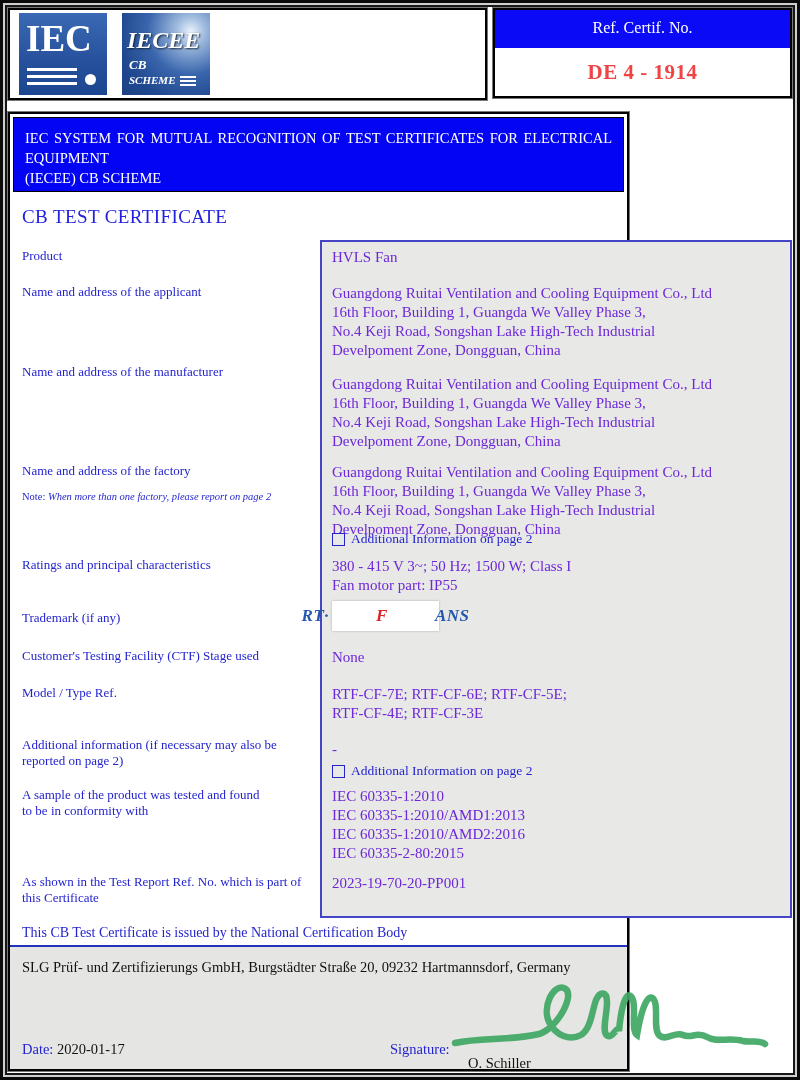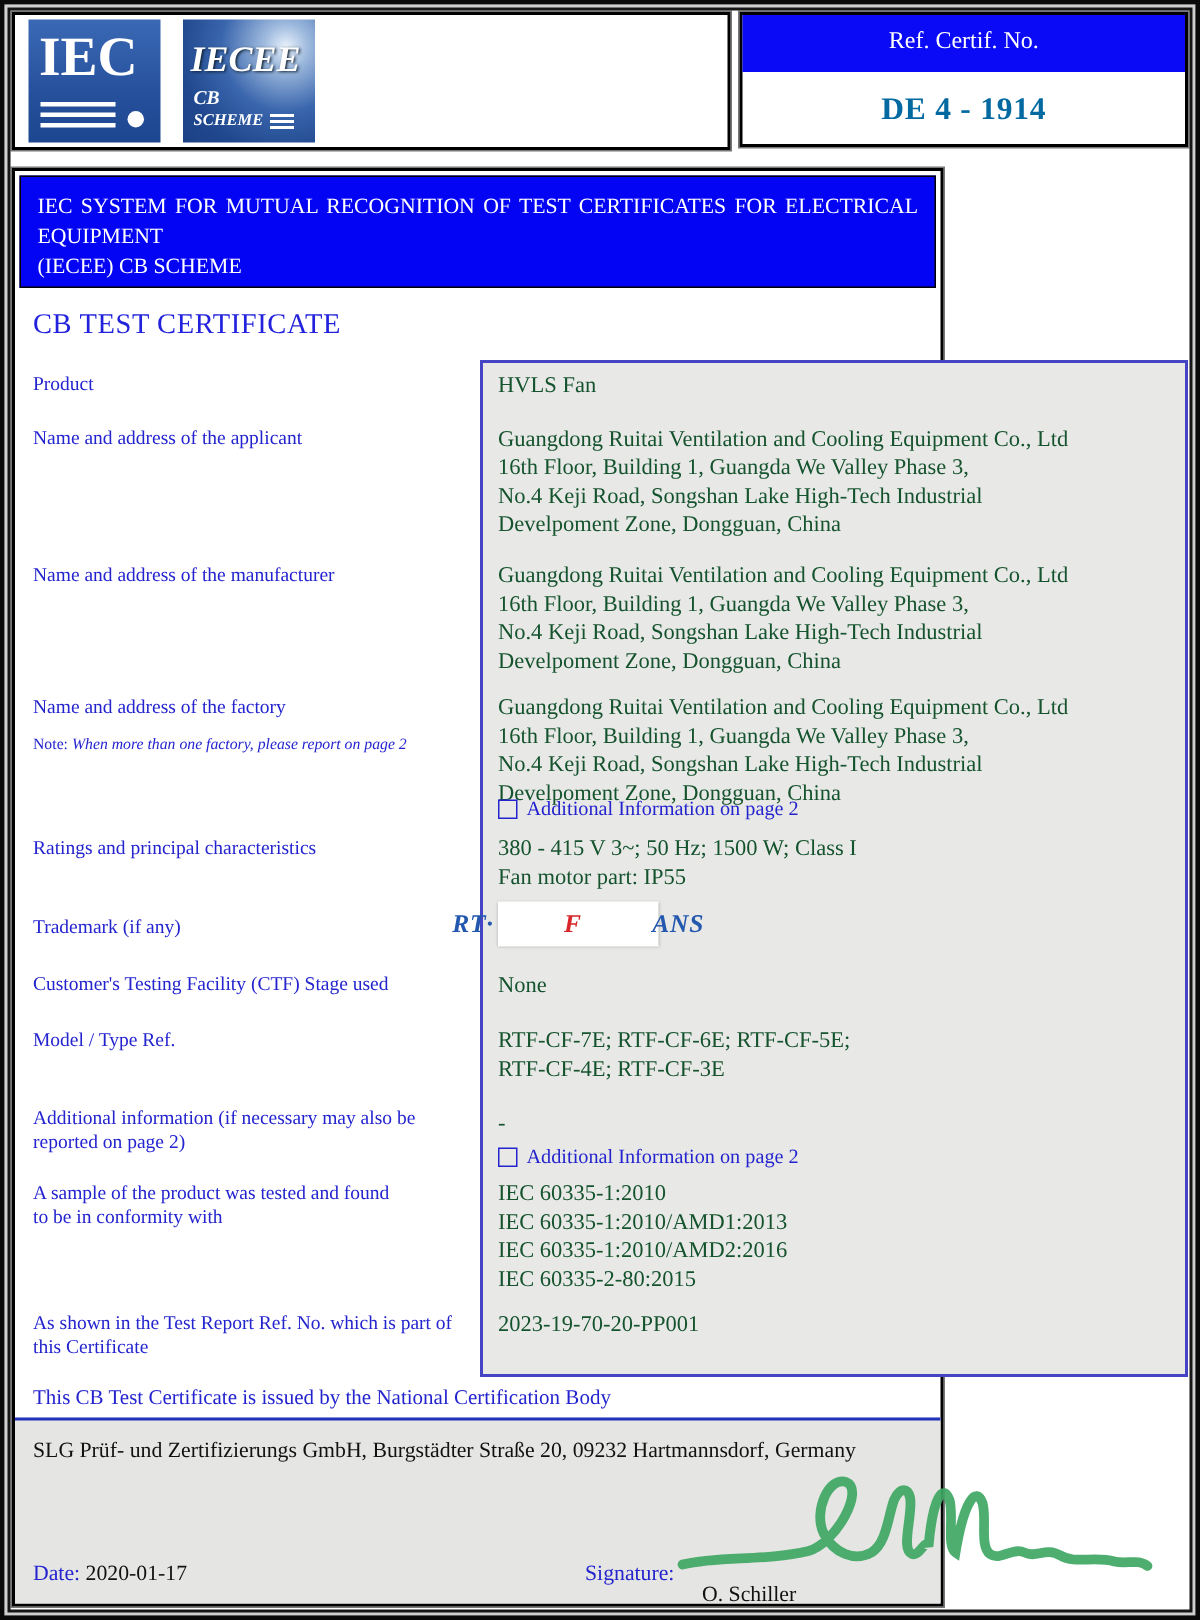--- a/index.html
+++ b/index.html
@@ -22,33 +22,33 @@
       background:radial-gradient(circle at 78% 22%, #e8f1fb 0%, #9db9dd 16%, #3a66ad 46%, #21498f 75%, #1b4086 100%);}
   .iecee-main{font-style:italic;font-weight:700;font-size:24px;margin:14px 0 0 5px;
               text-shadow:1px 1px 2px #123;letter-spacing:0px;}
   .iecee-cb{font-style:italic;font-weight:700;font-size:13px;margin:3px 0 0 7px;}
   .iecee-scheme-row{font-style:italic;font-weight:700;font-size:11px;margin:1px 0 0 7px;display:flex;align-items:center;}
   .mini-lines{display:inline-block;margin-left:5px;}
   .mini-lines i{display:block;width:16px;height:2px;background:#fff;margin-top:2px;}
   .ref-box{position:absolute;left:493px;top:8px;width:299px;height:90px;background:#fff;
            border:2px solid #000;box-shadow:0 0 0 1px #777;box-sizing:border-box;}
   .ref-title{background:#0a0af6;color:#fff;font-size:16px;text-align:center;height:38px;line-height:36px;}
-  .ref-number{color:#0369a1;font-size:21px;font-weight:700;text-align:center;margin-top:12px;letter-spacing:.5px;}
+  .ref-number{color:#ef4444;font-size:21px;font-weight:700;text-align:center;margin-top:12px;letter-spacing:.5px;}
   
   .main-box{position:absolute;left:8px;top:112px;width:621px;height:959px;background:#fff;
             border:2px solid #000;box-shadow:0 0 0 1px #777;box-sizing:border-box;}
   .banner{position:absolute;left:3px;right:3px;top:3px;height:75px;background:#0404f4;
           border:1px solid #000;box-sizing:border-box;color:#fff;
           padding:10px 11px 0 11px;font-size:14.5px;line-height:20px;}
   .banner-l1{text-align:justify;text-align-last:justify;}
   .cert-title{position:absolute;left:12px;top:92px;color:#2222dd;font-size:19px;letter-spacing:.4px;}
   .value-box{position:absolute;left:310px;top:126px;width:472px;height:678px;background:#e8e8e6;
              border:2px solid #4444c4;box-sizing:border-box;}
   .lbl{position:absolute;left:12px;width:292px;color:#2424cf;font-size:13px;line-height:16px;white-space:pre-line;}
-  .val{position:absolute;left:322px;width:452px;color:#14532d;font-size:15px;line-height:19px;white-space:pre-line;}
+  .val{position:absolute;left:322px;width:452px;color:#6d28d9;font-size:15px;line-height:19px;white-space:pre-line;}
   .note{position:absolute;left:12px;width:292px;color:#2424cf;font-size:10.5px;}
   .note .it{font-style:italic;}
   .chk{position:absolute;left:322px;color:#2424cf;font-size:13.5px;display:flex;align-items:center;}
   .chk .box{display:inline-block;width:11px;height:11px;border:1.5px solid #2424cf;margin-right:6px;}
   .tm-box{position:absolute;left:322px;top:487px;width:107px;height:30px;background:#fff;
           box-shadow:0 0 2px #aaa;display:flex;align-items:center;justify-content:center;
           font-style:italic;font-weight:700;font-size:17px;letter-spacing:.5px;gap:47px;}
   .tm-rt,.tm-ans{color:#2457ae;}
   .tm-f{color:#d9262a;}
   .ncb-line{position:absolute;left:12px;top:811px;color:#2424cf;font-size:14px;}
@@ -102,21 +102,21 @@
       <div class="banner-l1">IEC SYSTEM FOR MUTUAL RECOGNITION OF TEST CERTIFICATES FOR ELECTRICAL EQUIPMENT</div>
       <div class="banner-l2">(IECEE) CB SCHEME</div>
     </div>
 
     <div class="cert-title">CB TEST CERTIFICATE</div>
 
     <div class="value-box"></div>
 
     <div class="lbl" style="top:134px">Product</div>
     <div class="lbl" style="top:170px">Name and address of the applicant</div>
-    <div class="lbl" style="top:261px">Name and address of the manufacturer</div>
+    <div class="lbl" style="top:250px">Name and address of the manufacturer</div>
     <div class="lbl" style="top:349px">Name and address of the factory</div>
     <div class="note" style="top:377px">
       <span>Note: </span><span class="it">When more than one factory, please report on page 2</span>
     </div>
     <div class="lbl" style="top:443px">Ratings and principal characteristics</div>
     <div class="lbl" style="top:496px">Trademark (if any)</div>
     <div class="lbl" style="top:534px">Customer's Testing Facility (CTF) Stage used</div>
     <div class="lbl" style="top:571px">Model / Type Ref.</div>
     <div class="lbl" style="top:623px">Additional information (if necessary may also be
 reported on page 2)</div>

